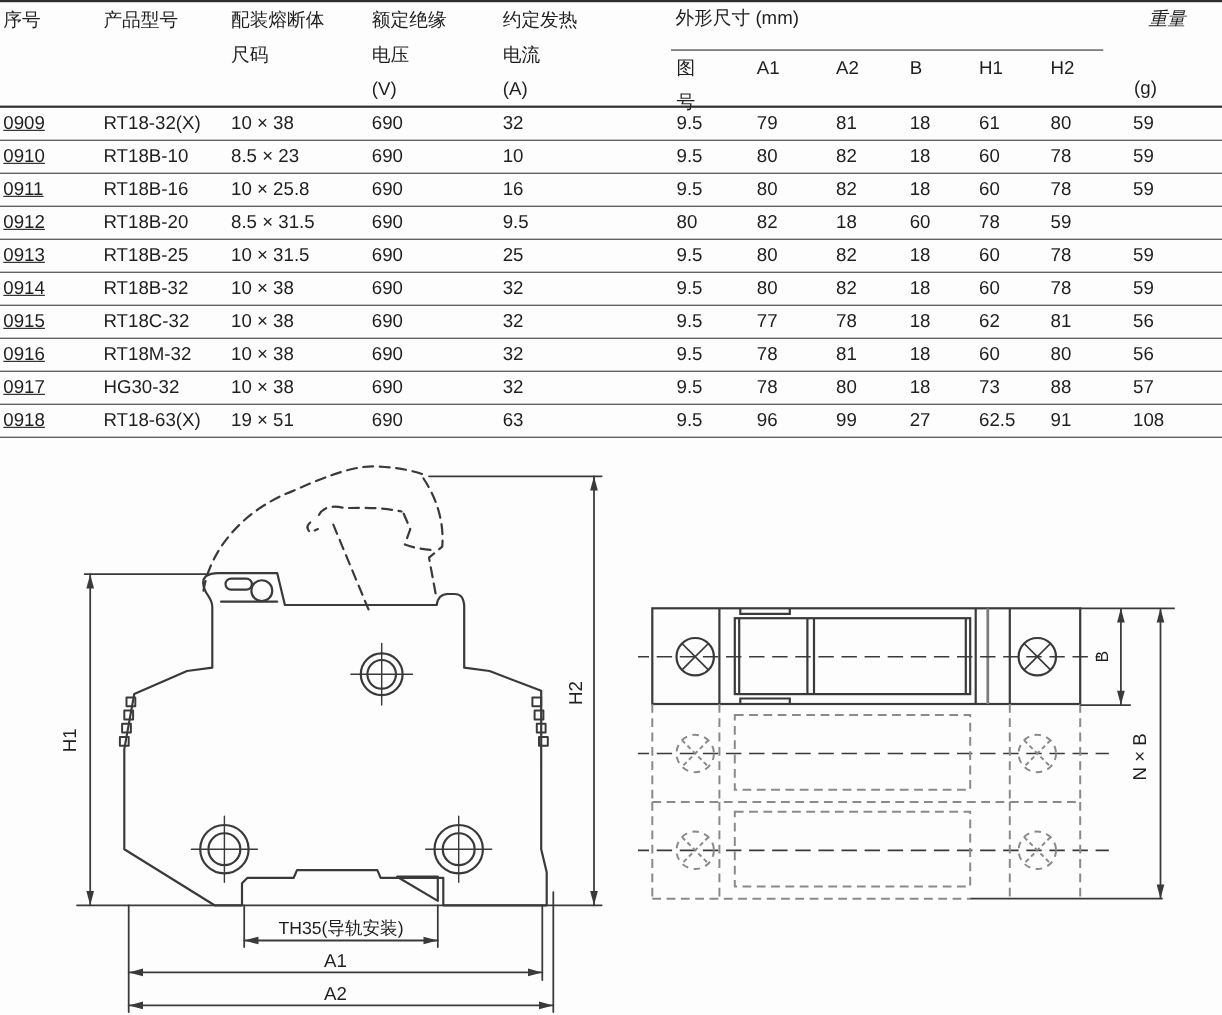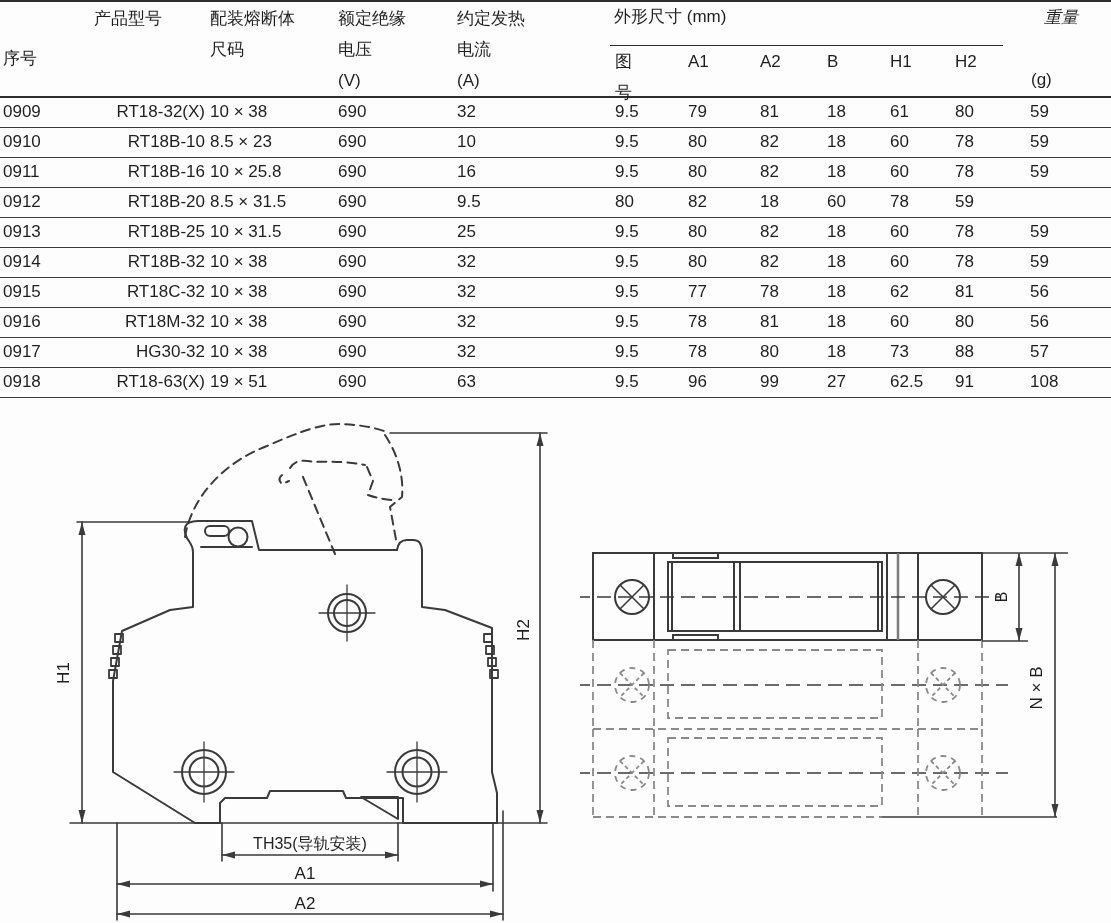--- a/index.html
+++ b/index.html
@@ -8,39 +8,39 @@
     font-family:"Liberation Sans","DejaVu Sans",sans-serif;color:#1f1f1f;overflow:hidden;
   }
   
   .spec-table{position:absolute;left:0;top:0;width:1111px;border-top:2px solid #2e2e2e;}
   .thead{
     display:grid;grid-template-columns:88px 117px 128px 119px 158px 415px 86px;
     height:96px;box-sizing:border-box;border-bottom:2px solid #2e2e2e;
     font-size:17px;line-height:31px;
   }
   .hcell{white-space:pre-line;padding-left:5px;box-sizing:border-box;padding-top:1px;}
-  .hcell.c0{padding-left:3px;margin-top:40px;}
+  .hcell.c0{padding-left:3px;}
   .hcell.c1{padding-left:6px;}
   .dims-group{display:flex;flex-direction:column;}
   .dims-title{padding-left:4px;line-height:30px;height:44px;box-sizing:border-box;
     border-bottom:1.5px solid #2e2e2e;width:393px;}
   .dims-sub{display:grid;grid-template-columns:73px 72px 67px 63px 65px 75px;line-height:31px;}
   .dims-sub .hcell{padding-top:0;}
   .weight-col{display:flex;flex-direction:column;}
   .weight-label{padding-left:19px;line-height:31px;font-style:italic;}
   .weight-unit{padding-left:6px;line-height:31px;margin-top:31px;}
   .tbody{}
   .trow{
     display:grid;grid-template-columns:88px 117px 128px 119px 158px 73px 72px 67px 63px 65px 75px 86px;
     height:30px;box-sizing:border-box;border-bottom:1.6px solid #3c3c3c;
     font-size:17px;line-height:28px;
   }
   .trow .cell{padding-left:5px;box-sizing:border-box;overflow:hidden;}
-  .trow .cell.j0{padding-left:3px;}
-  .trow .cell.j1{padding-left:6px;text-align:right;}
+  .trow .cell.j0{padding-left:3px;text-decoration:underline;}
+  .trow .cell.j1{padding-left:6px;}
   
   .drawing{position:absolute;}
   svg text{font-family:"Liberation Sans","DejaVu Sans",sans-serif;fill:#1f1f1f;}
 </style>
 </head>
 <body>
 
 <div class="page">
 
   <div class="spec-table">

